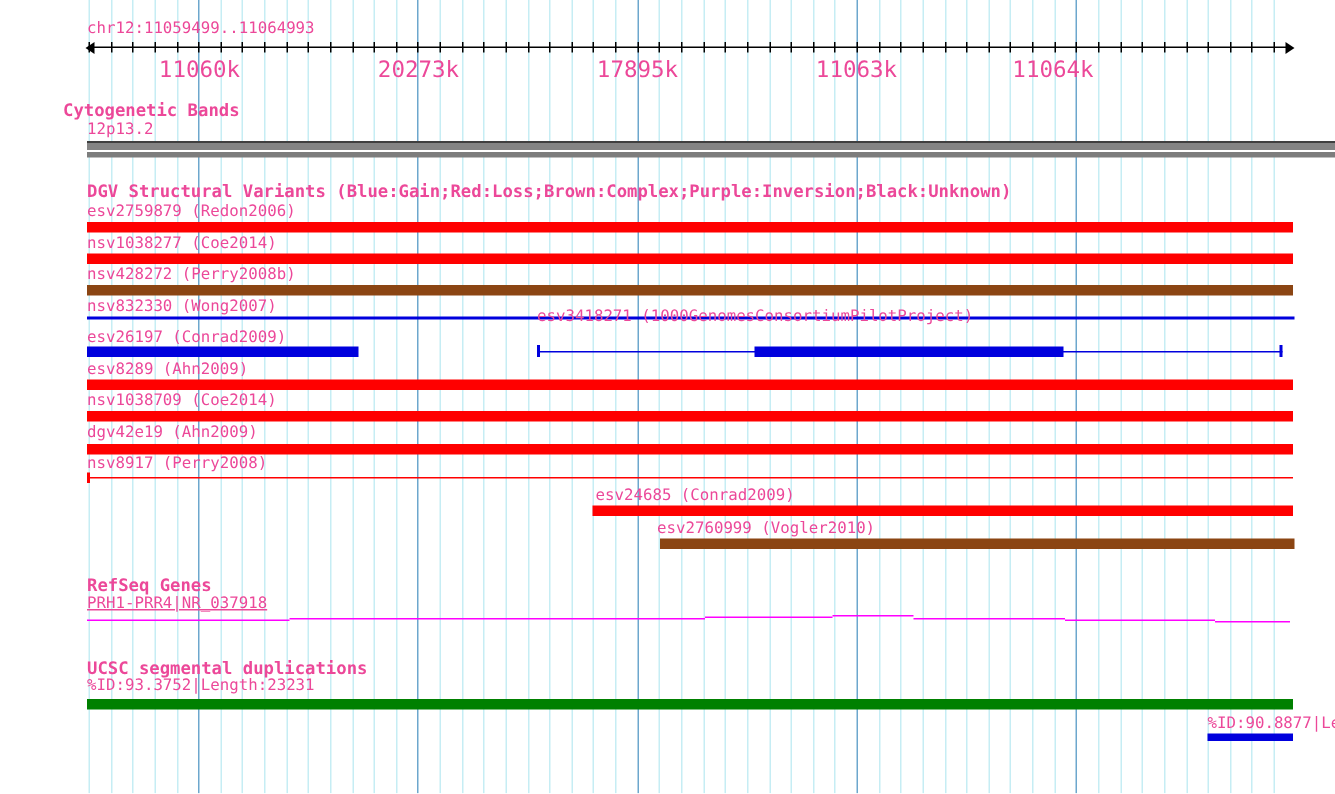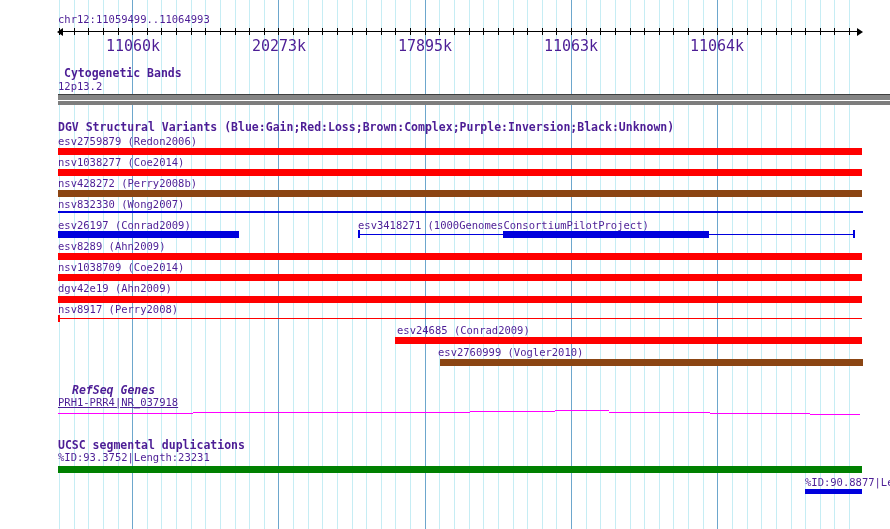--- a/index.html
+++ b/index.html
@@ -1,17 +1,17 @@
 <!DOCTYPE html>
 <html><head>
 <meta charset="utf-8">
 <style>
   html,body{margin:0;padding:0;background:#fff;}
   #stage{position:relative;width:890px;height:529px;overflow:hidden;background:#ffffff;
-         font-family:"DejaVu Sans Mono",monospace;color:#4c1d95;}
+         font-family:"DejaVu Sans Mono",monospace;color:#ec4899;}
   .t{position:absolute;font-size:10.5px;line-height:12px;white-space:pre;}
   .h{font-weight:bold;font-size:11.5px;}
   .gl{position:absolute;top:0;width:1px;height:529px;background:#c6edf4;}
   .gl.major{background:#6da7cd;}
   .tick{position:absolute;top:28px;width:1px;height:7px;background:#000;}
   .axis-line{position:absolute;top:31px;height:1px;background:#000;}
   .arr{position:absolute;width:0;height:0;border-top:4px solid transparent;border-bottom:4px solid transparent;}
   .arr.left{border-right:6px solid #000;}
   .arr.right{border-left:6px solid #000;}
   .ticklabel{position:absolute;width:60px;text-align:center;font-size:15px;white-space:pre;}
@@ -150,25 +150,25 @@
         <div class="tick" style="left: 790.5px;"></div>
         <div class="tick" style="left: 805.13px;"></div>
         <div class="tick" style="left: 819.76px;"></div>
         <div class="tick" style="left: 834.39px;"></div>
         <div class="tick" style="left: 849.02px;"></div>
       </div>
     <div class="ticklabel" style="left:103px;top:37px;">11060k</div>
     <div class="ticklabel" style="left:249px;top:37px;">20273k</div>
     <div class="ticklabel" style="left:395px;top:37px;">17895k</div>
     <div class="ticklabel" style="left:541px;top:37px;">11063k</div>
-    <div class="ticklabel" style="left:687px;top:37px;text-align:center;">11064k</div>
-  </div>
-
-  <div>
-    <div class="t h" style="left:64px;top:67px;">Cytogenetic Bands</div>
+    <div class="ticklabel" style="left:672px;top:37px;text-align:center;">11064k</div>
+  </div>
+
+  <div>
+    <div class="t h" style="left:42px;top:67px;">Cytogenetic Bands</div>
     <div class="t" style="left:58px;top:80px;">12p13.2</div>
     <div class="band"></div>
   </div>
 
   <div>
     <div class="t h" style="left:58px;top:121px;">DGV Structural Variants (Blue:Gain;Red:Loss;Brown:Complex;Purple:Inversion;Black:Unknown)</div>
 
     <div>
       <div class="t" style="left:58px;top:135px;">esv2759879 (Redon2006)</div>
       <div class="bar red" style="left:58px;top:148px;width:804px;"></div>
@@ -188,21 +188,21 @@
       <div class="t" style="left:58px;top:198px;">nsv832330 (Wong2007)</div>
       <div class="bar blue thin" style="left:58px;top:211px;width:805px;"></div>
     </div>
 
     <div>
       <div class="t" style="left:58px;top:219px;">esv26197 (Conrad2009)</div>
       <div class="bar blue" style="left:58px;top:231px;width:181px;"></div>
     </div>
 
     <div>
-      <div class="t" style="left:358px;top:219px;">esv3418271 (1000GenomesConsortiumPilotProject)</div>
+      <div class="t" style="left:358px;top:205px;">esv3418271 (1000GenomesConsortiumPilotProject)</div>
       <div class="bar blue hair" style="left:359px;top:234px;width:496px;"></div>
       <div class="cap blue" style="left:358px;top:230px;"></div>
       <div class="cap blue" style="left:853px;top:230px;"></div>
       <div class="bar blue" style="left:503px;top:231px;width:206px;"></div>
     </div>
 
     <div>
       <div class="t" style="left:58px;top:240px;">esv8289 (Ahn2009)</div>
       <div class="bar red" style="left:58px;top:253px;width:804px;"></div>
     </div>
@@ -228,21 +228,21 @@
       <div class="bar red" style="left:395px;top:337px;width:467px;"></div>
     </div>
 
     <div>
       <div class="t" style="left:438px;top:346px;">esv2760999 (Vogler2010)</div>
       <div class="bar brown" style="left:440px;top:359px;width:423px;"></div>
     </div>
   </div>
 
   <div>
-    <div class="t h" style="left:72px;top:384px;font-style:italic;">RefSeq Genes</div>
+    <div class="t h" style="left:58px;top:384px;">RefSeq Genes</div>
     <div class="t" style="left:58px;top:396px;text-decoration:underline;">PRH1-PRR4|NR_037918</div>
     <div>
       <div class="bar magenta hair" style="left:58px;top:413px;width:135px;"></div>
       <div class="bar magenta hair" style="left:193px;top:412px;width:277px;"></div>
       <div class="bar magenta hair" style="left:470px;top:411px;width:85px;"></div>
       <div class="bar magenta hair" style="left:555px;top:410px;width:54px;"></div>
       <div class="bar magenta hair" style="left:609px;top:412px;width:101px;"></div>
       <div class="bar magenta hair" style="left:710px;top:413px;width:100px;"></div>
       <div class="bar magenta hair" style="left:810px;top:414px;width:50px;"></div>
     </div>

